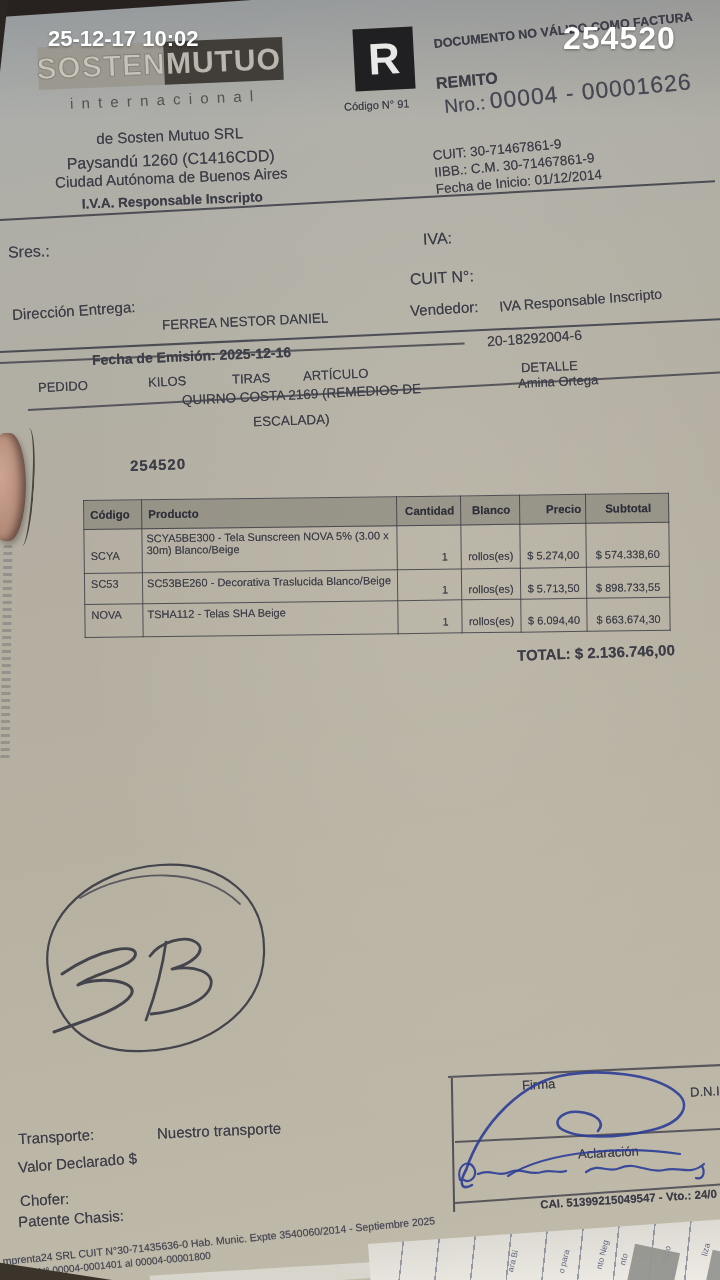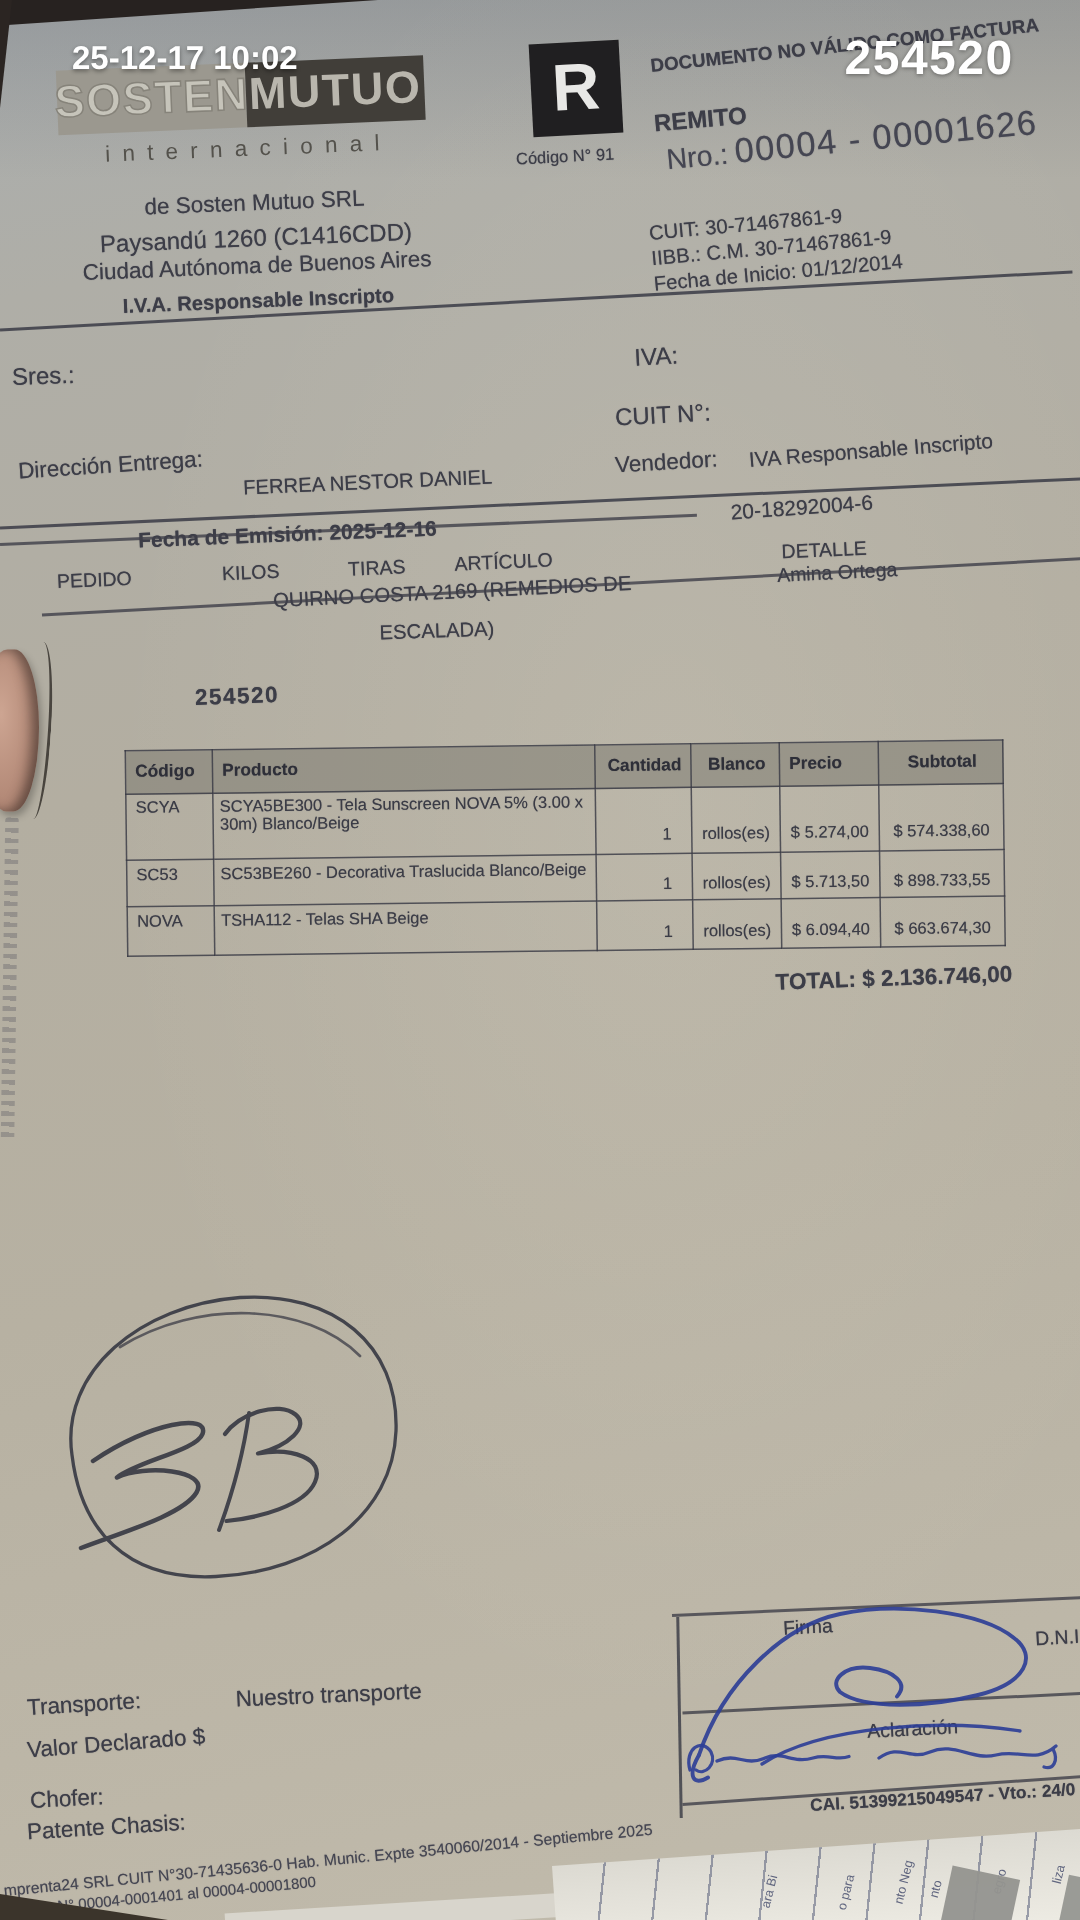--- a/index.html
+++ b/index.html
@@ -156,27 +156,27 @@
           <col style="width:59px">
           <col style="width:66px">
           <col style="width:83px">
         </colgroup>
       <thead>
         <tr style="height:29px;">
           <th>Código</th>
           <th>Producto</th>
           <th style="text-align:center;">Cantidad</th>
           <th style="text-align:center;">Blanco</th>
-          <th style="text-align:left;">Precio</th>
+          <th style="text-align:right;">Precio</th>
           <th style="text-align:center;">Subtotal</th>
         </tr>
       </thead>
       <tbody>
         <tr style="height:44px;">
-          <td style="vertical-align:top;padding-top:3px;padding-left:6px;border-radius:13px;">SCYA</td>
+          <td style="vertical-align:top;padding-top:20px;padding-left:6px;border-radius:13px;">SCYA</td>
           <td style="vertical-align:top;padding-top:3px;">SCYA5BE300 - Tela Sunscreen NOVA 5% (3.00 x 30m) Blanco/Beige</td>
           <td style="text-align:right;padding-right:13px;vertical-align:bottom;padding-bottom:6px;">1</td>
           <td style="text-align:center;vertical-align:bottom;padding-bottom:6px;">rollos(es)</td>
           <td style="text-align:center;vertical-align:bottom;padding-bottom:6px;">$ 5.274,00</td>
           <td style="text-align:center;vertical-align:bottom;padding-bottom:6px;">$ 574.338,60</td>
         </tr>
         <tr style="height:31px;">
           <td style="vertical-align:top;padding-top:4px;padding-left:6px;">SC53</td>
           <td style="vertical-align:top;padding-top:4px;">SC53BE260 - Decorativa Traslucida Blanco/Beige</td>
           <td style="text-align:right;padding-right:13px;vertical-align:bottom;padding-bottom:4px;">1</td>

